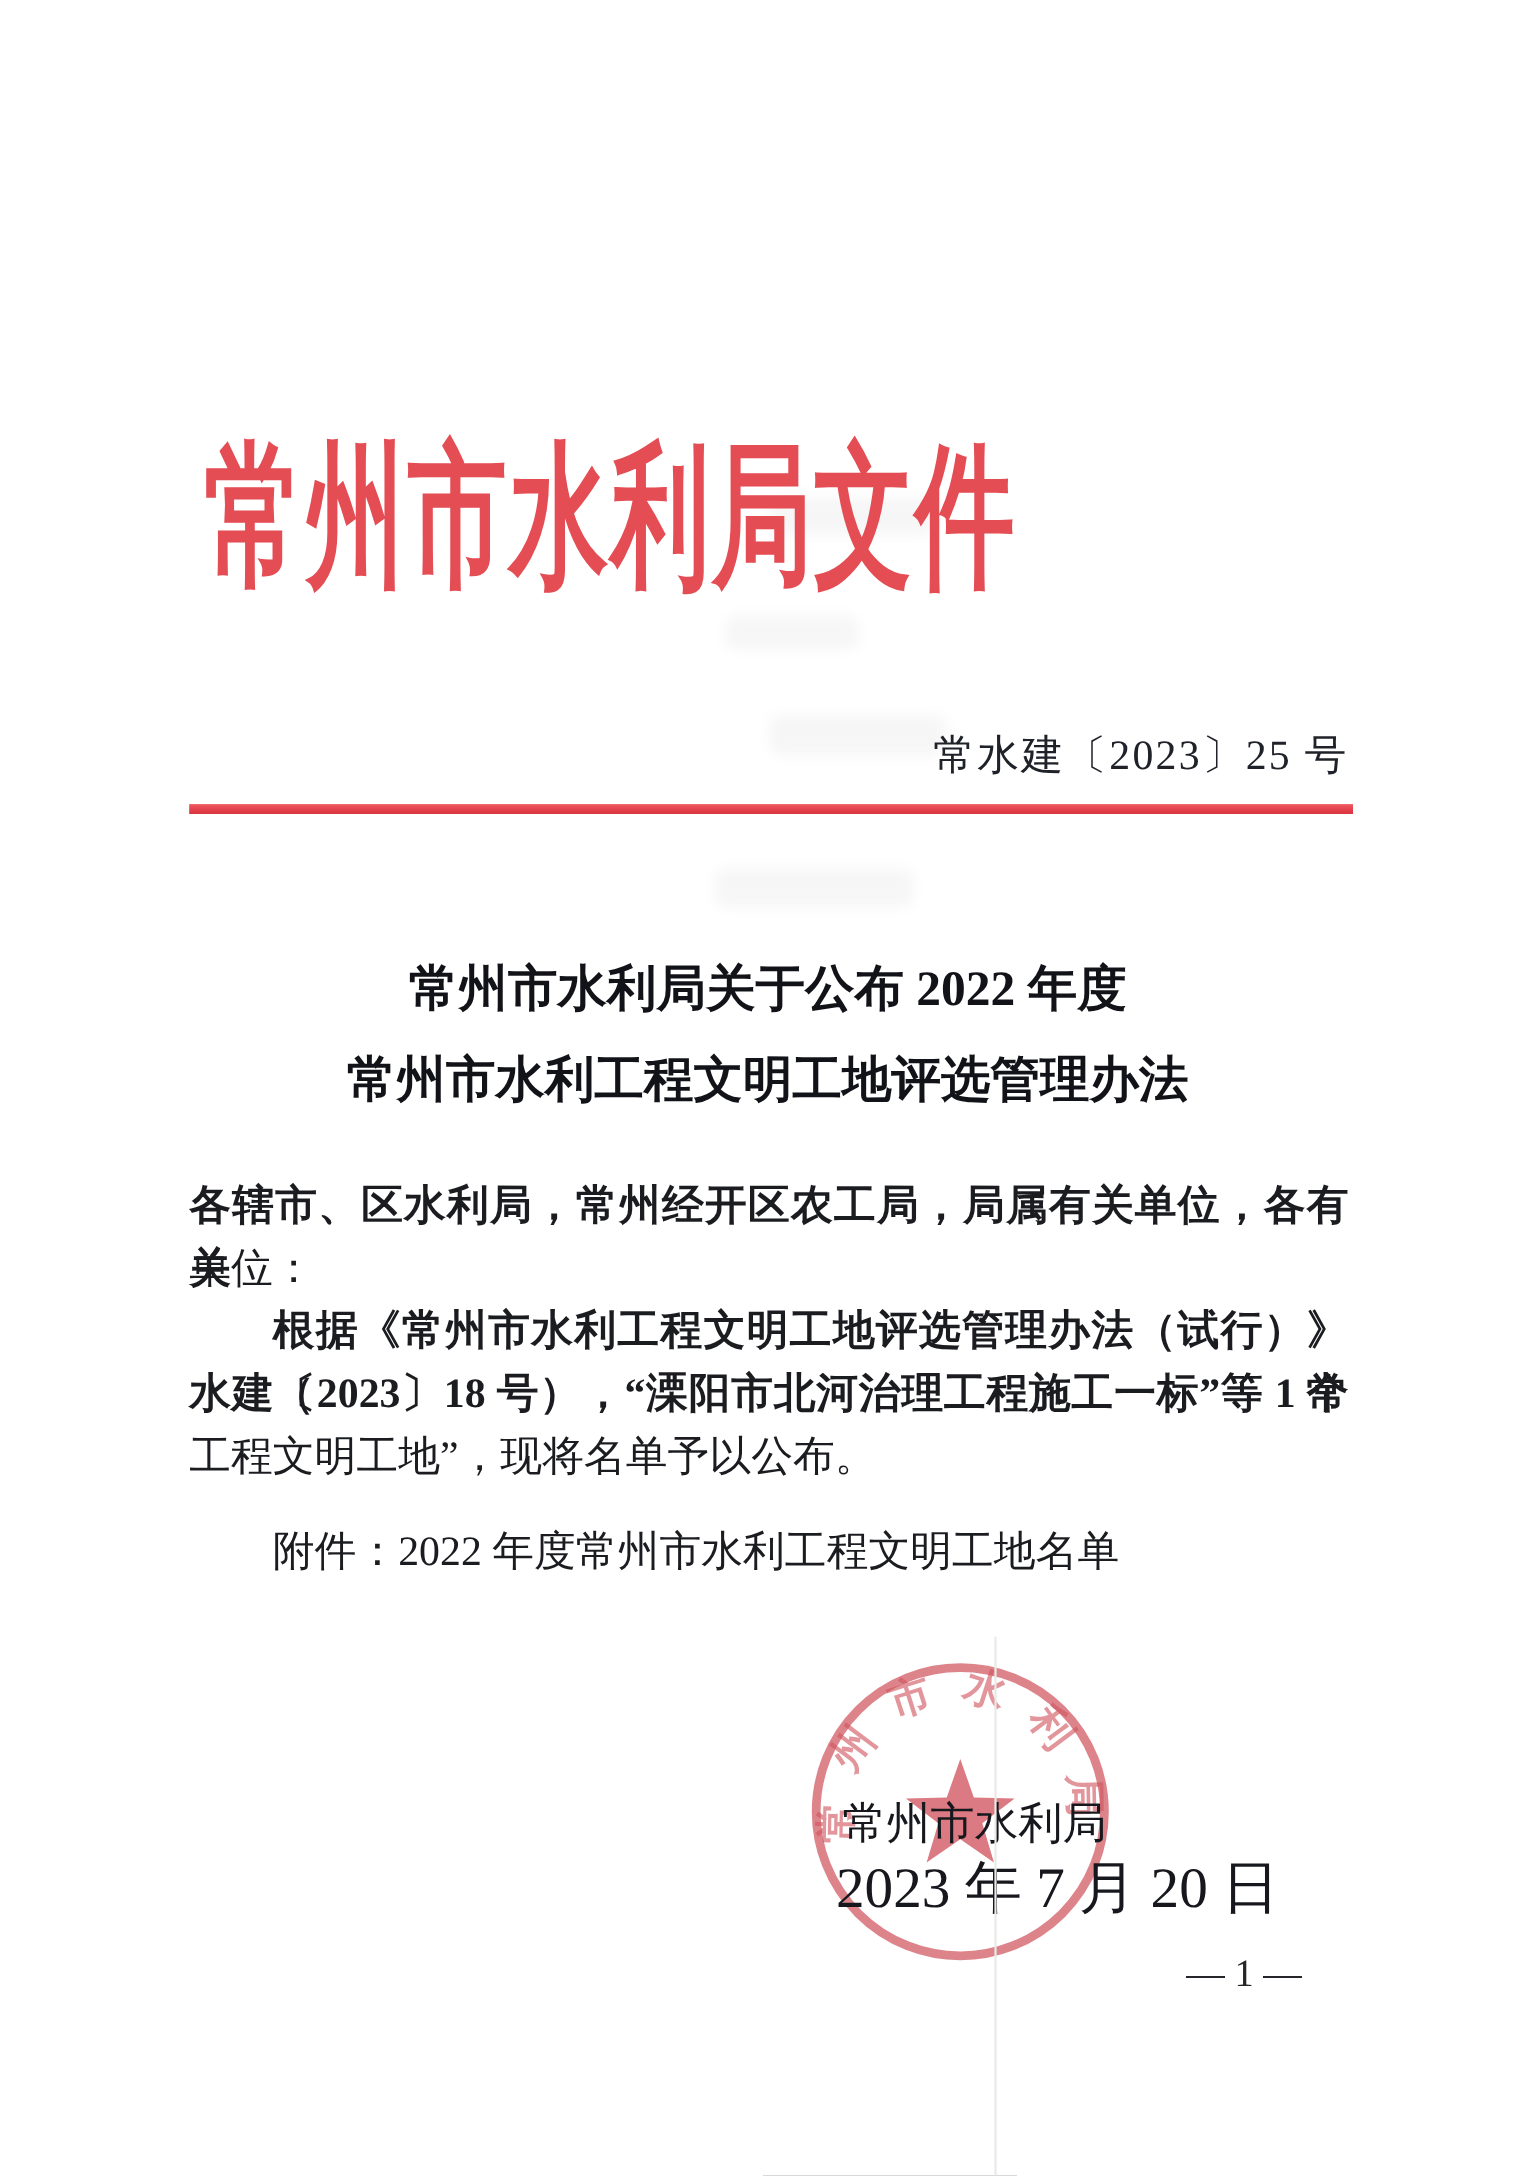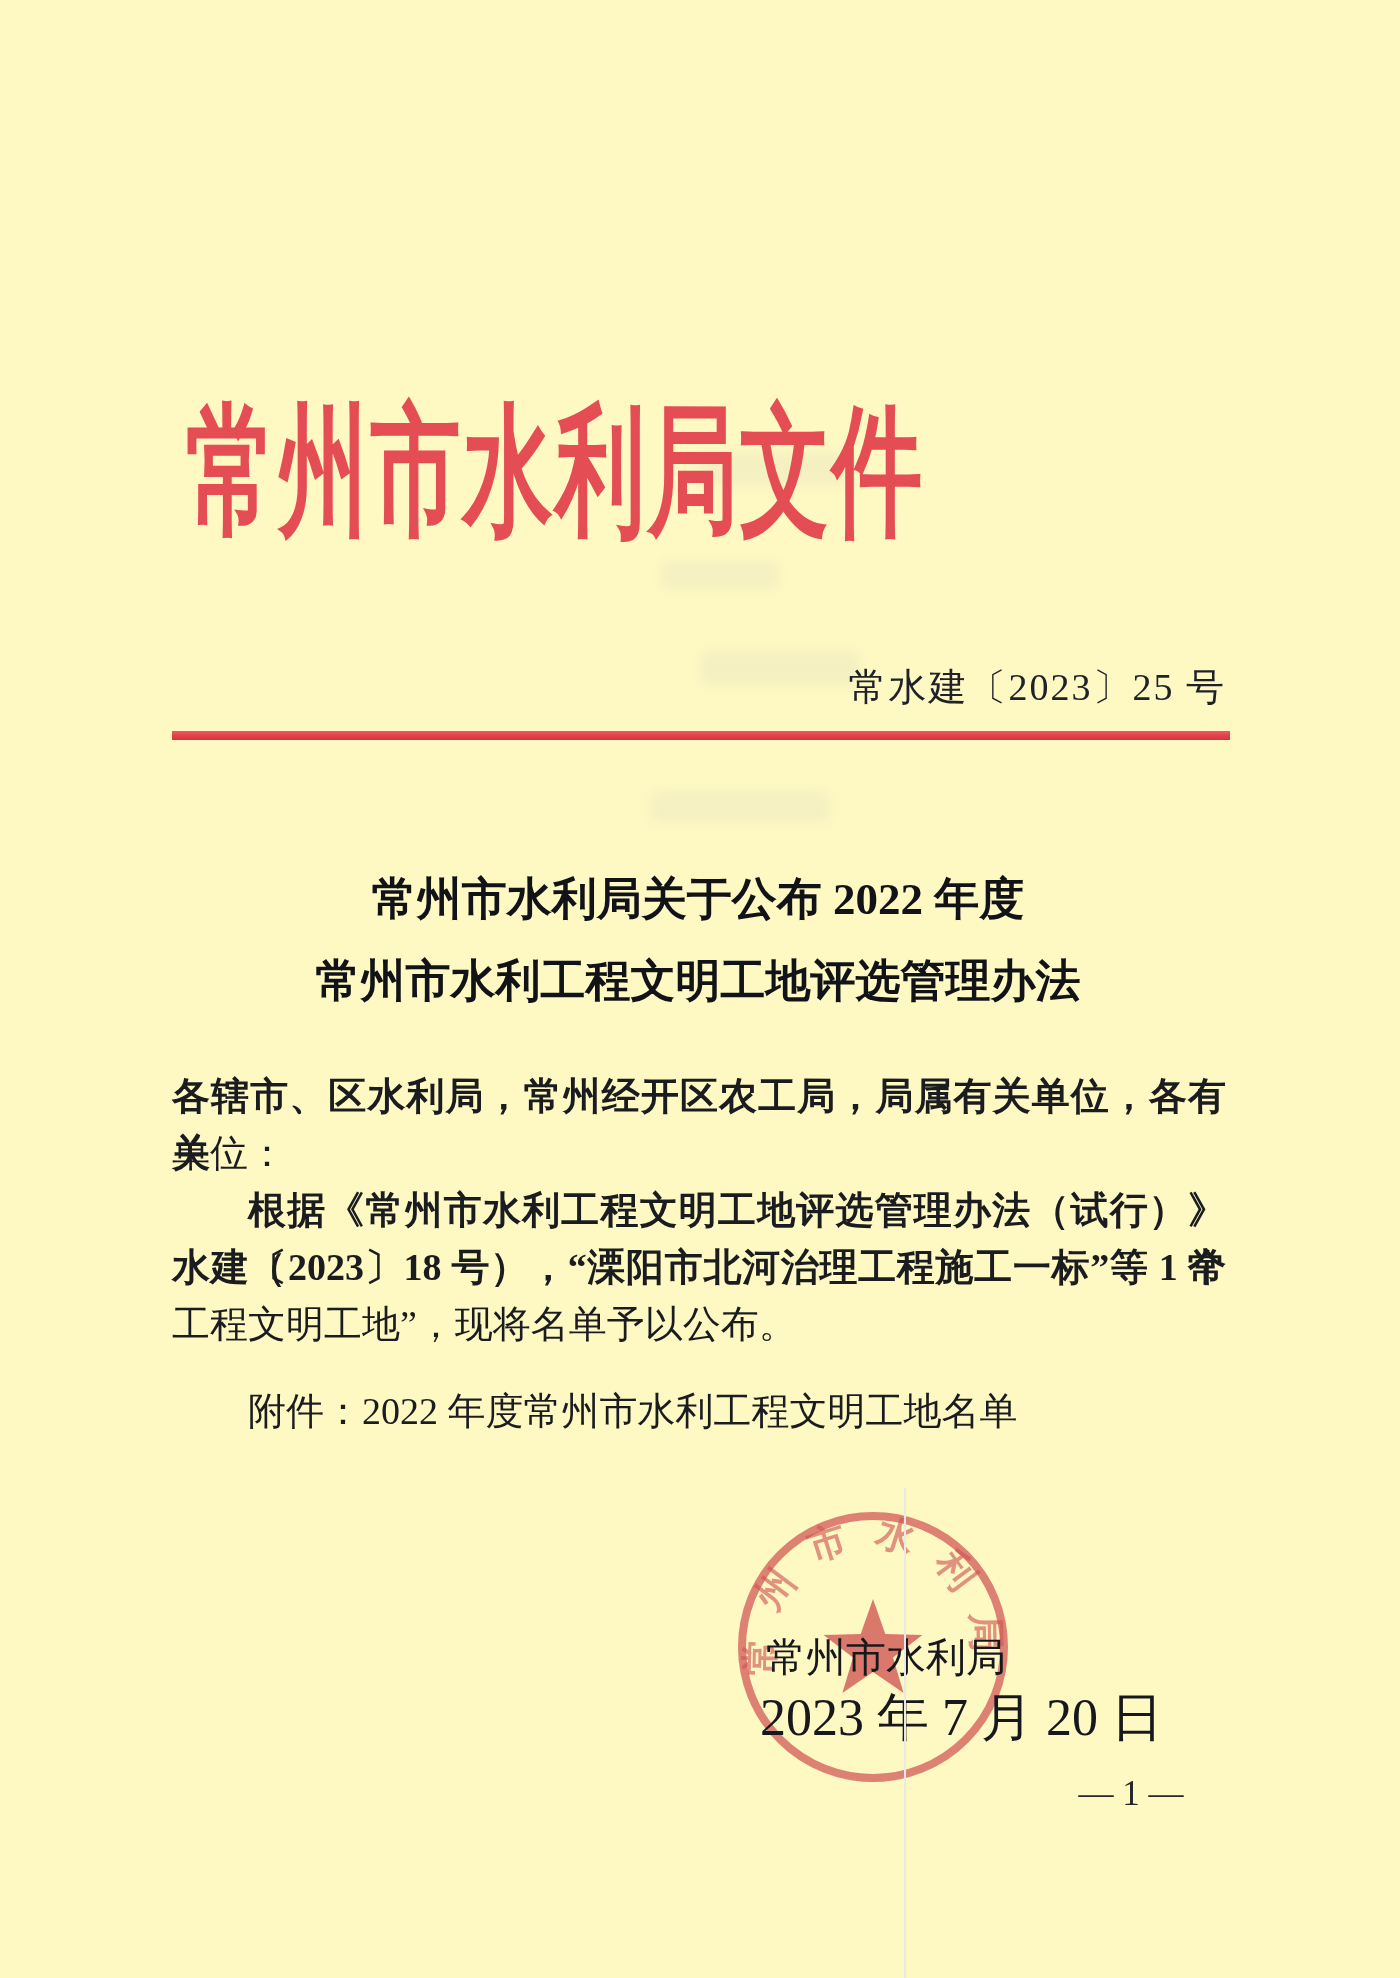--- a/index.html
+++ b/index.html
@@ -1,21 +1,21 @@
 <!DOCTYPE html>
 <html><head>
 <meta charset="utf-8">
 <title>Scanned Document</title>
 <style>
   html,body{margin:0;padding:0;background:#9a9a9a;}
   .page{
     position:relative;
     width:1400px;height:1978px;
     margin:0 auto;
-    background:#fef9c3;
+    background:#ffffff;
     overflow:hidden;
     font-family:"Liberation Serif","DejaVu Serif",serif;
     color:#1d1e22;
   }
   .abs{position:absolute;}
 
   
   .red-title{
     left:186px;top:398px;width:736px;height:150px;
     font-size:90px;line-height:94px;font-weight:bold;

